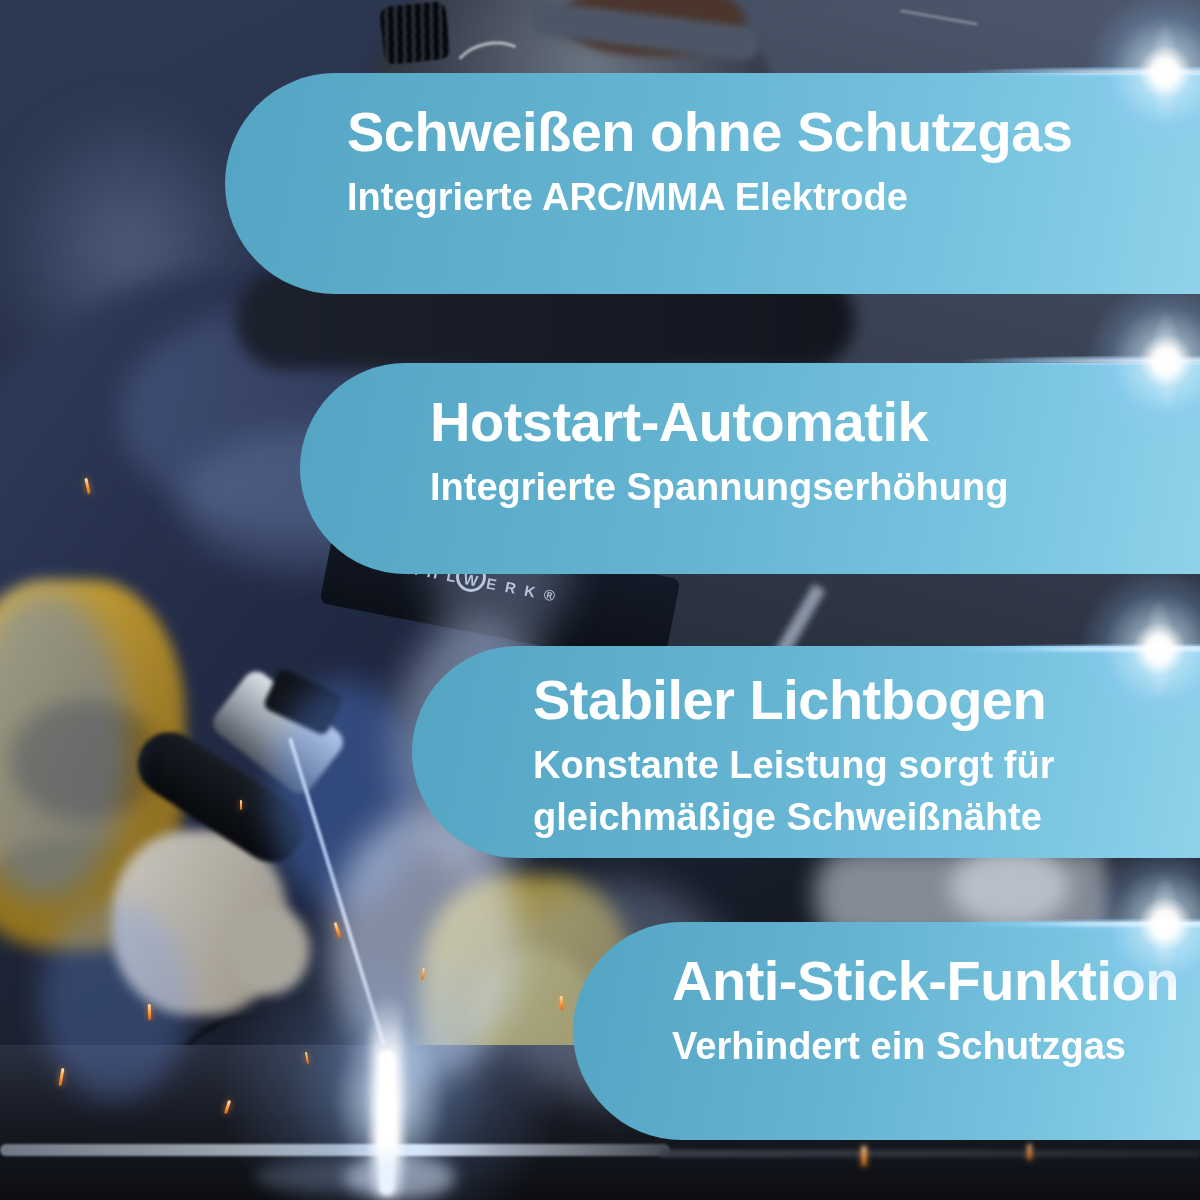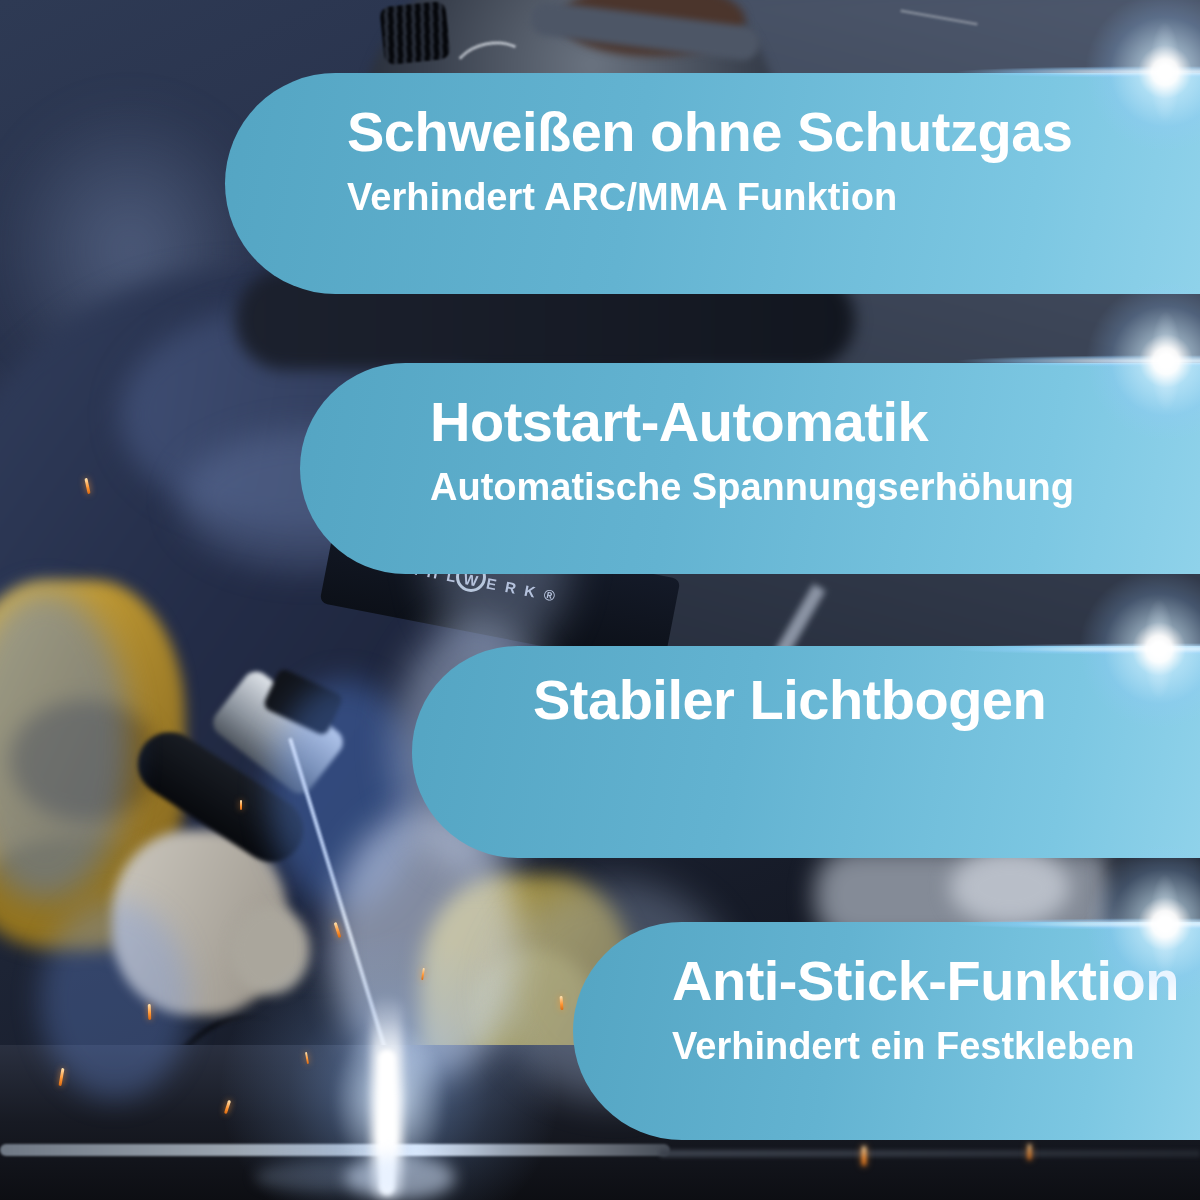--- a/index.html
+++ b/index.html
@@ -122,39 +122,43 @@
       <div class="spark" style="left:306px;top:1052px;width:2px;height:12px;transform:rotate(-10deg);"></div>
       <div class="spark" style="left:700px;top:1086px;width:2px;height:10px;transform:rotate(2deg);"></div>
       <div class="spark" style="left:862px;top:1146px;width:4px;height:20px;filter:blur(2px);"></div>
       <div class="spark" style="left:1028px;top:1144px;width:3px;height:16px;filter:blur(2px);"></div>
     </div>
   </div>
 
   <div class="banner b1">
     <div class="t">Schweißen ohne Schutzgas</div>
     <div class="s">
-      <div>Verhindert ARC/MMA Funktion</div>
+      <div>Integrierte ARC/MMA Elektrode</div>
     </div>
   </div>
 
   <div class="banner b2">
     <div class="t">Hotstart-Automatik</div>
     <div class="s">
-      <div>Automatische Spannungserhöhung</div>
+      <div>Integrierte Spannungserhöhung</div>
     </div>
   </div>
 
   <div class="banner b3">
     <div class="t">Stabiler Lichtbogen</div>
+    <div class="s">
+      <div>Konstante Leistung sorgt für</div>
+      <div>gleichmäßige Schweißnähte</div>
+    </div>
   </div>
 
   <div class="banner b4">
     <div class="t">Anti-Stick-Funktion</div>
     <div class="s">
-      <div>Verhindert ein Festkleben</div>
+      <div>Verhindert ein Schutzgas</div>
     </div>
   </div>
 
   <div class="flare" style="left:885px;top:-13px;"></div>
   <div class="flare" style="left:886px;top:276px;"></div>
   <div class="flare" style="left:879px;top:564px;"></div>
   <div class="flare" style="left:885px;top:839px;"></div>
 
 </div>
 

